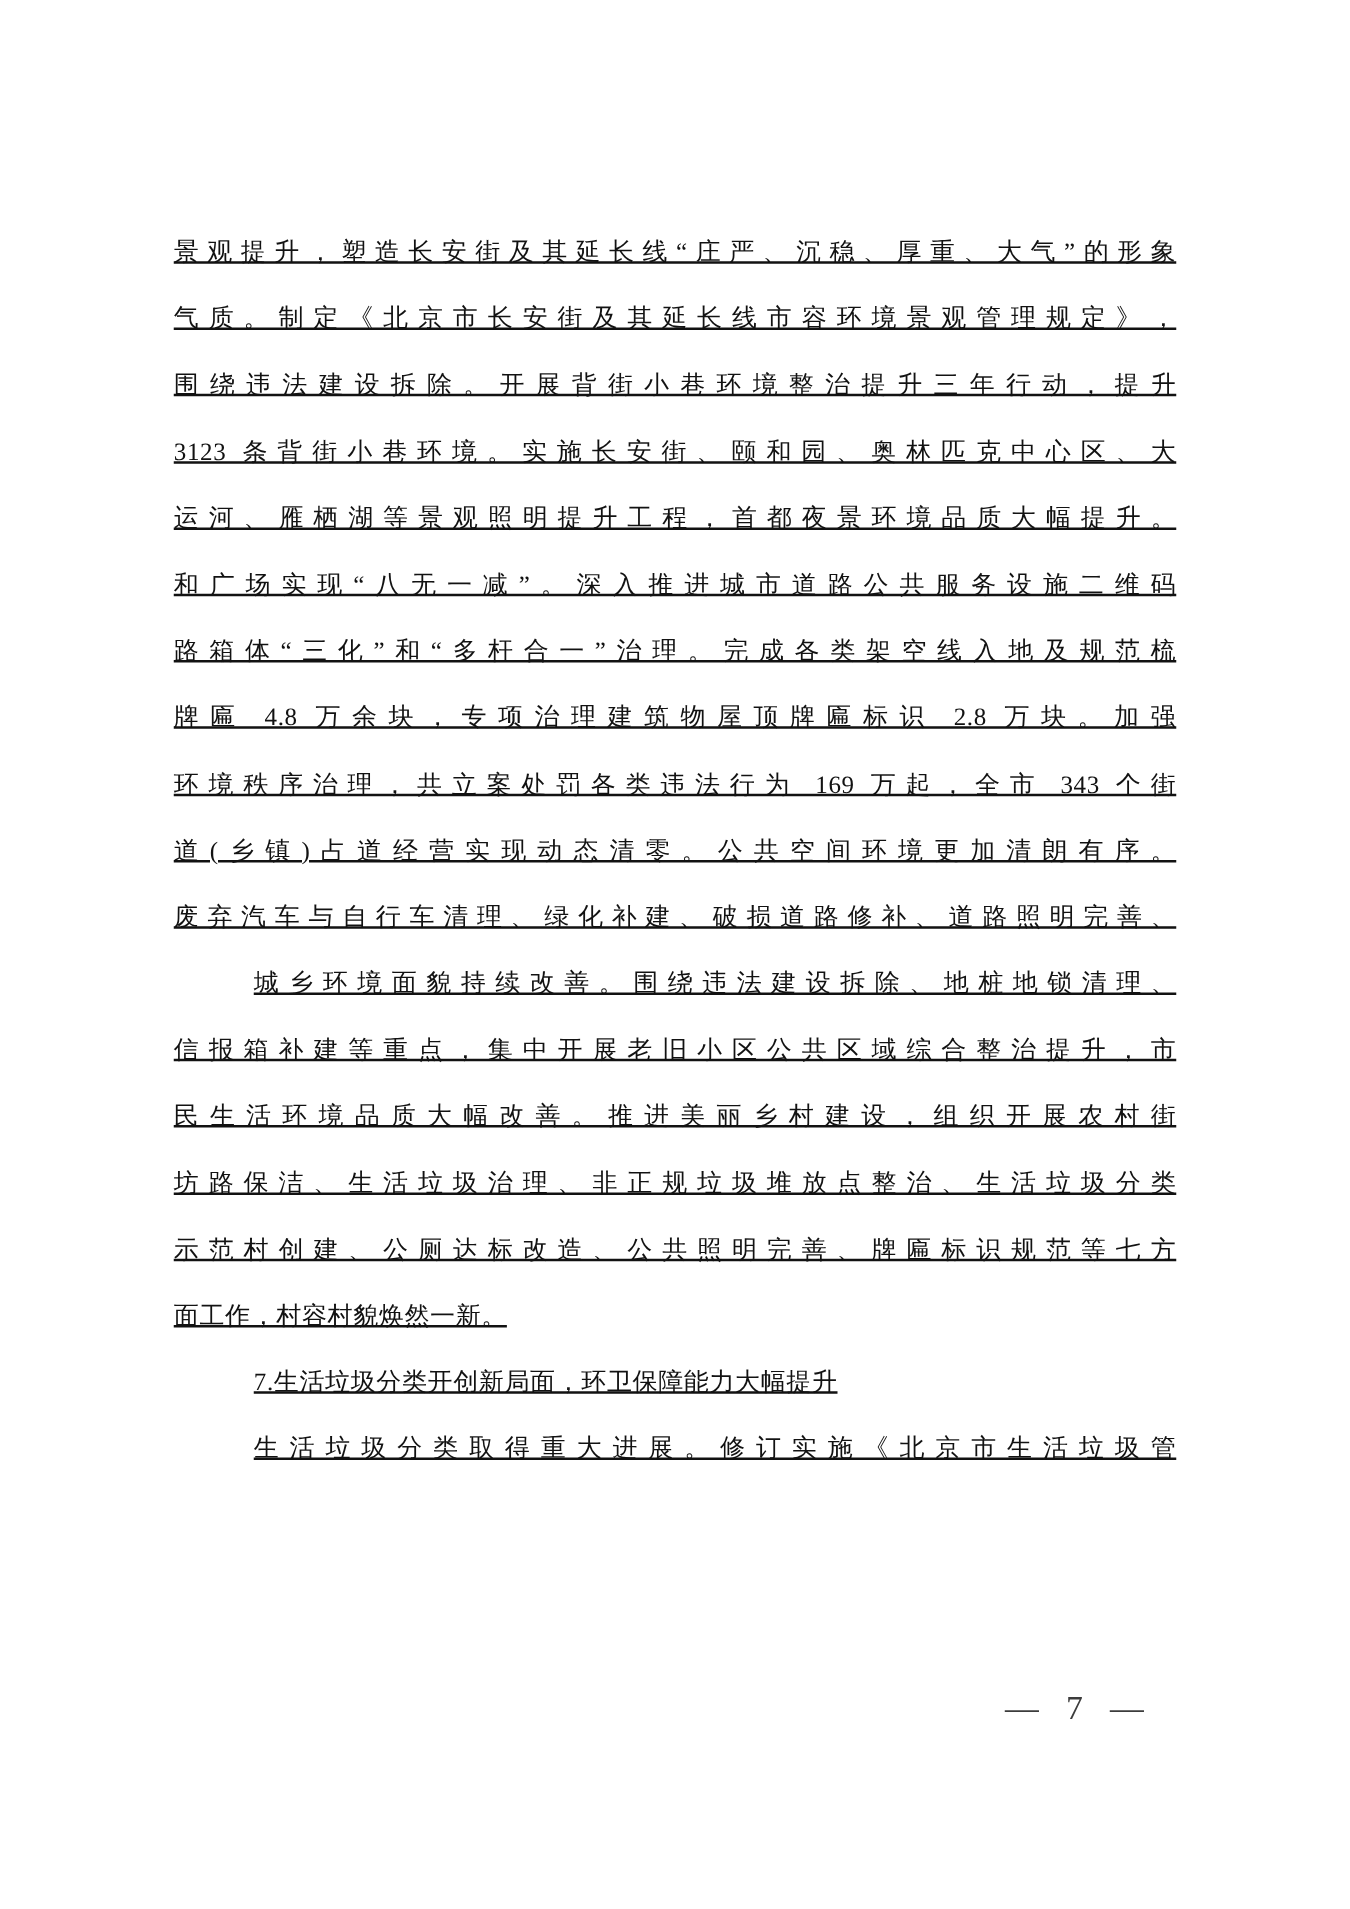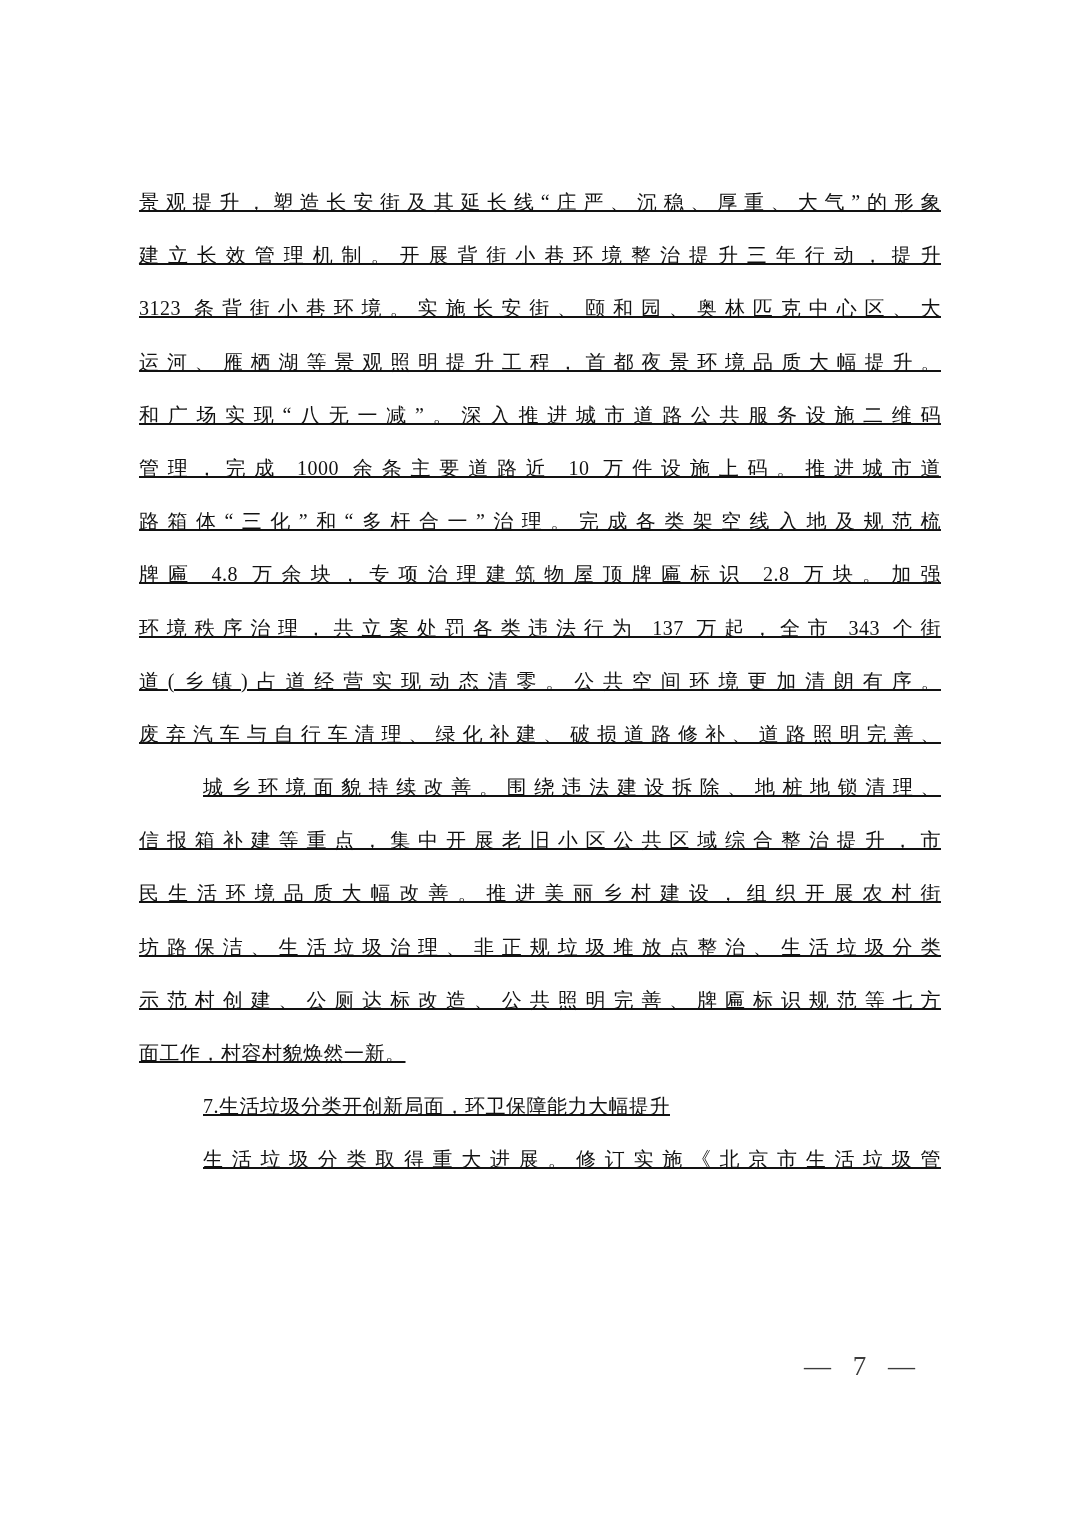--- a/index.html
+++ b/index.html
@@ -51,28 +51,28 @@
     word-spacing: 15px;
     white-space: nowrap;
   }
 </style>
 </head>
 <body>
 
 <div class="page">
   <div class="doc-body">
       <div class="line">景观提升，塑造长安街及其延长线“庄严、沉稳、厚重、大气”的形象</div>
-      <div class="line">建立长效管理机制。开展背街小巷环境整治提升三年行动，提升</div>
+      <div class="line">气质。制定《北京市长安街及其延长线市容环境景观管理规定》，</div>
+      <div class="line">围绕违法建设拆除。开展背街小巷环境整治提升三年行动，提升</div>
       <div class="line">3123 条背街小巷环境。实施长安街、颐和园、奥林匹克中心区、大</div>
       <div class="line">运河、雁栖湖等景观照明提升工程，首都夜景环境品质大幅提升。</div>
       <div class="line">和广场实现“八无一减”。深入推进城市道路公共服务设施二维码</div>
-      <div class="line">管理，完成 1000 余条主要道路近 10 万件设施上码。推进城市道</div>
       <div class="line">路箱体“三化”和“多杆合一”治理。完成各类架空线入地及规范梳</div>
       <div class="line">牌匾 4.8 万余块，专项治理建筑物屋顶牌匾标识 2.8 万块。加强</div>
-      <div class="line">环境秩序治理，共立案处罚各类违法行为 137 万起，全市 343 个街</div>
+      <div class="line">环境秩序治理，共立案处罚各类违法行为 169 万起，全市 343 个街</div>
       <div class="line">道(乡镇)占道经营实现动态清零。公共空间环境更加清朗有序。</div>
       <div class="line">废弃汽车与自行车清理、绿化补建、破损道路修补、道路照明完善、</div>
       <div class="line indent">城乡环境面貌持续改善。围绕违法建设拆除、地桩地锁清理、</div>
       <div class="line">信报箱补建等重点，集中开展老旧小区公共区域综合整治提升，市</div>
       <div class="line">民生活环境品质大幅改善。推进美丽乡村建设，组织开展农村街</div>
       <div class="line">坊路保洁、生活垃圾治理、非正规垃圾堆放点整治、生活垃圾分类</div>
       <div class="line">示范村创建、公厕达标改造、公共照明完善、牌匾标识规范等七方</div>
       <div class="line no-fill">面工作，村容村貌焕然一新。</div>
       <div class="line indent no-fill">7.生活垃圾分类开创新局面，环卫保障能力大幅提升</div>
       <div class="line indent">生活垃圾分类取得重大进展。修订实施《北京市生活垃圾管</div>

